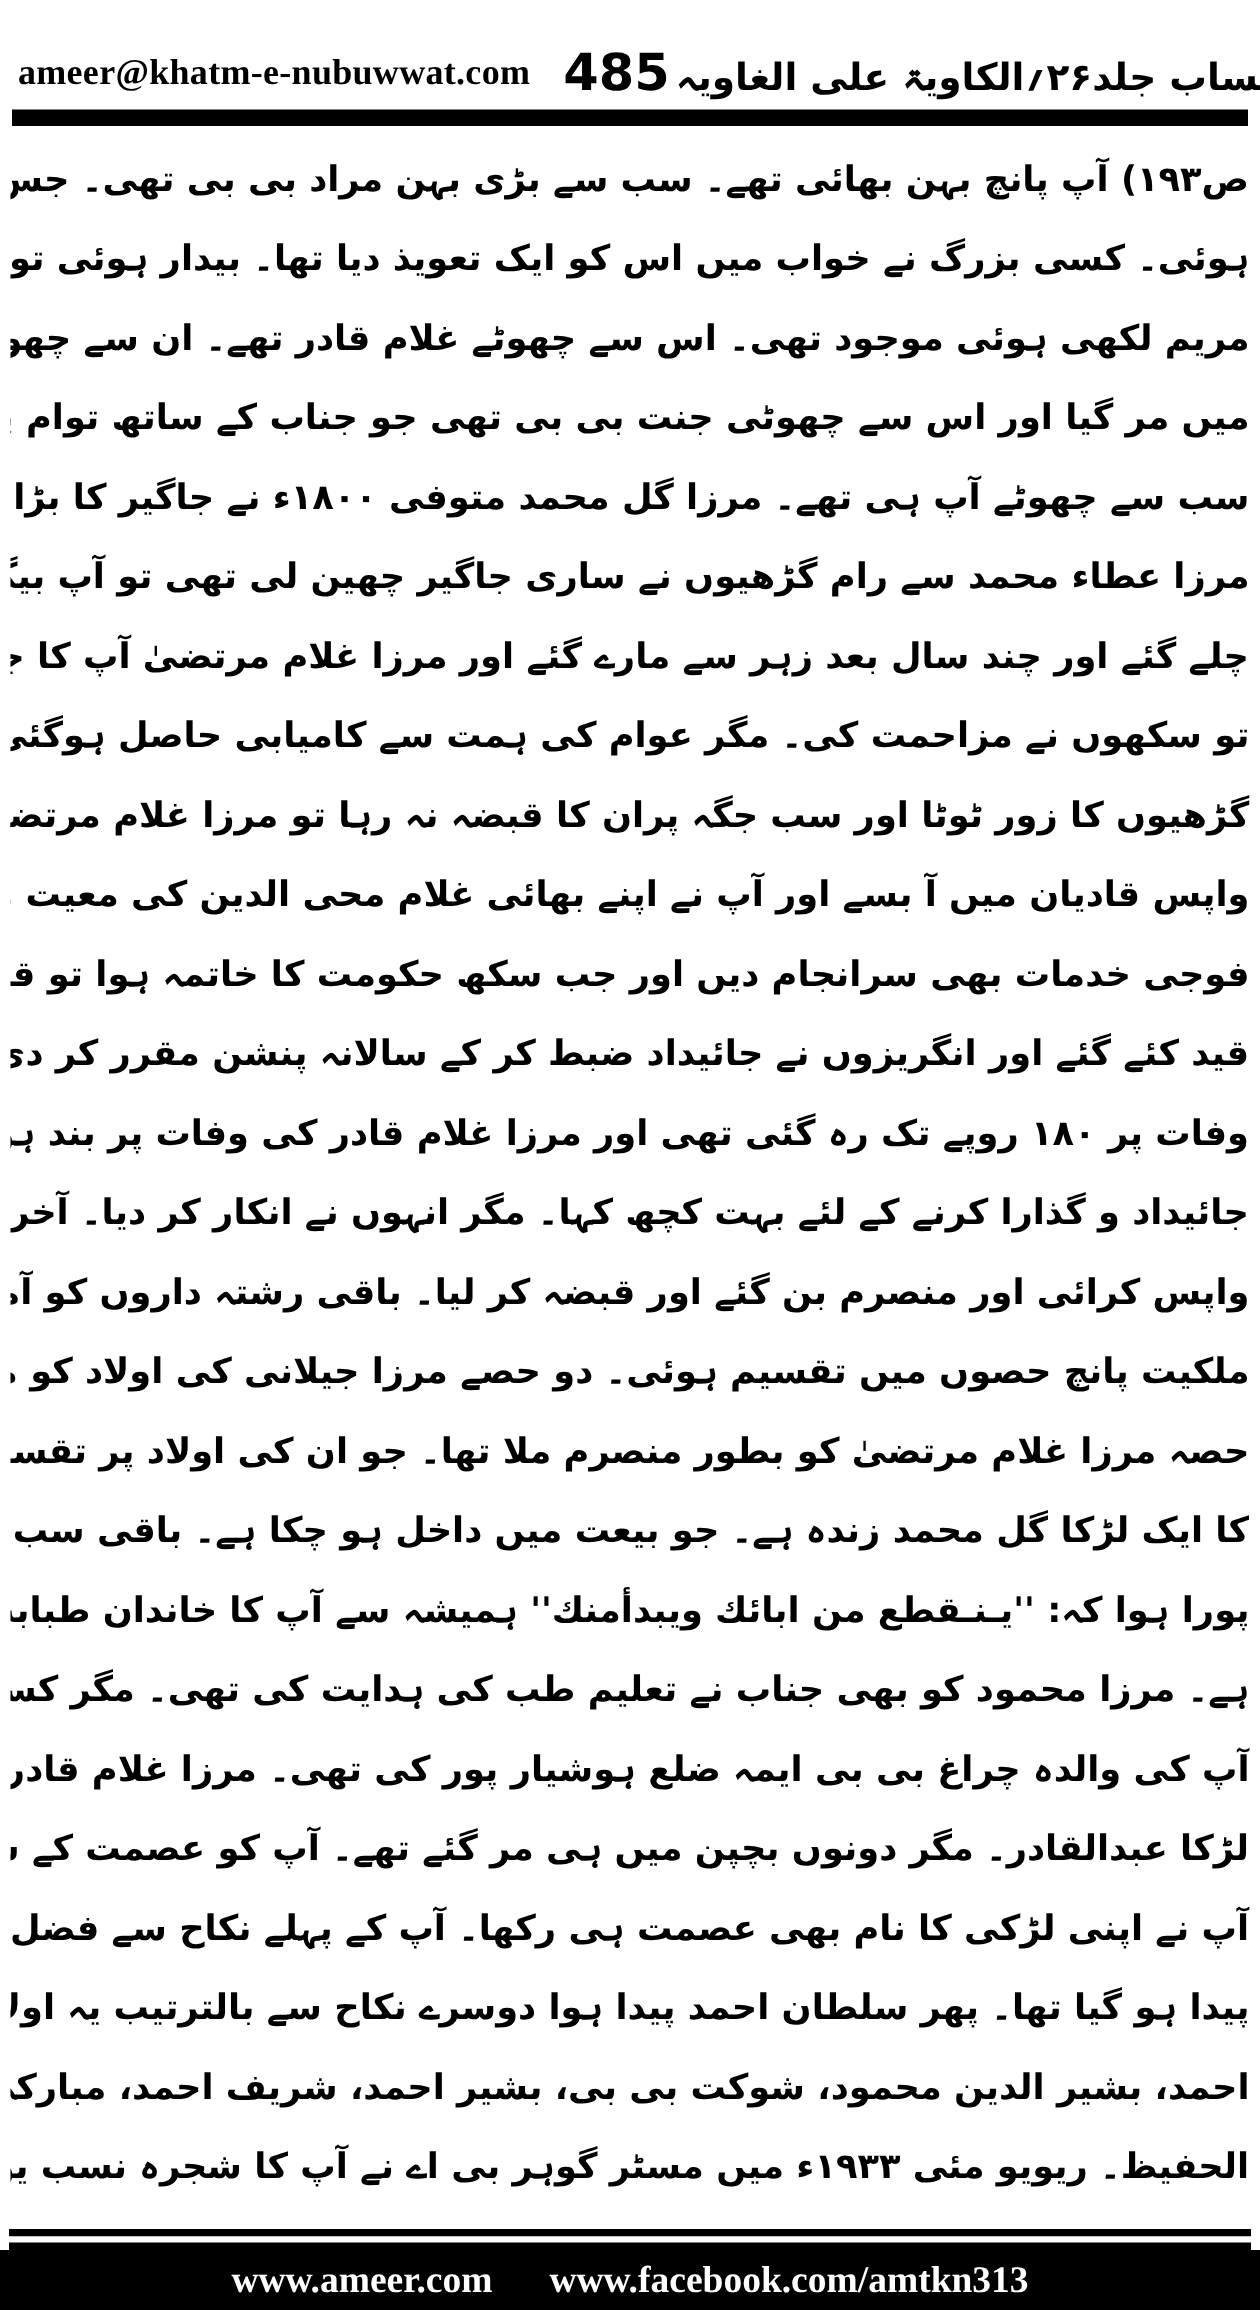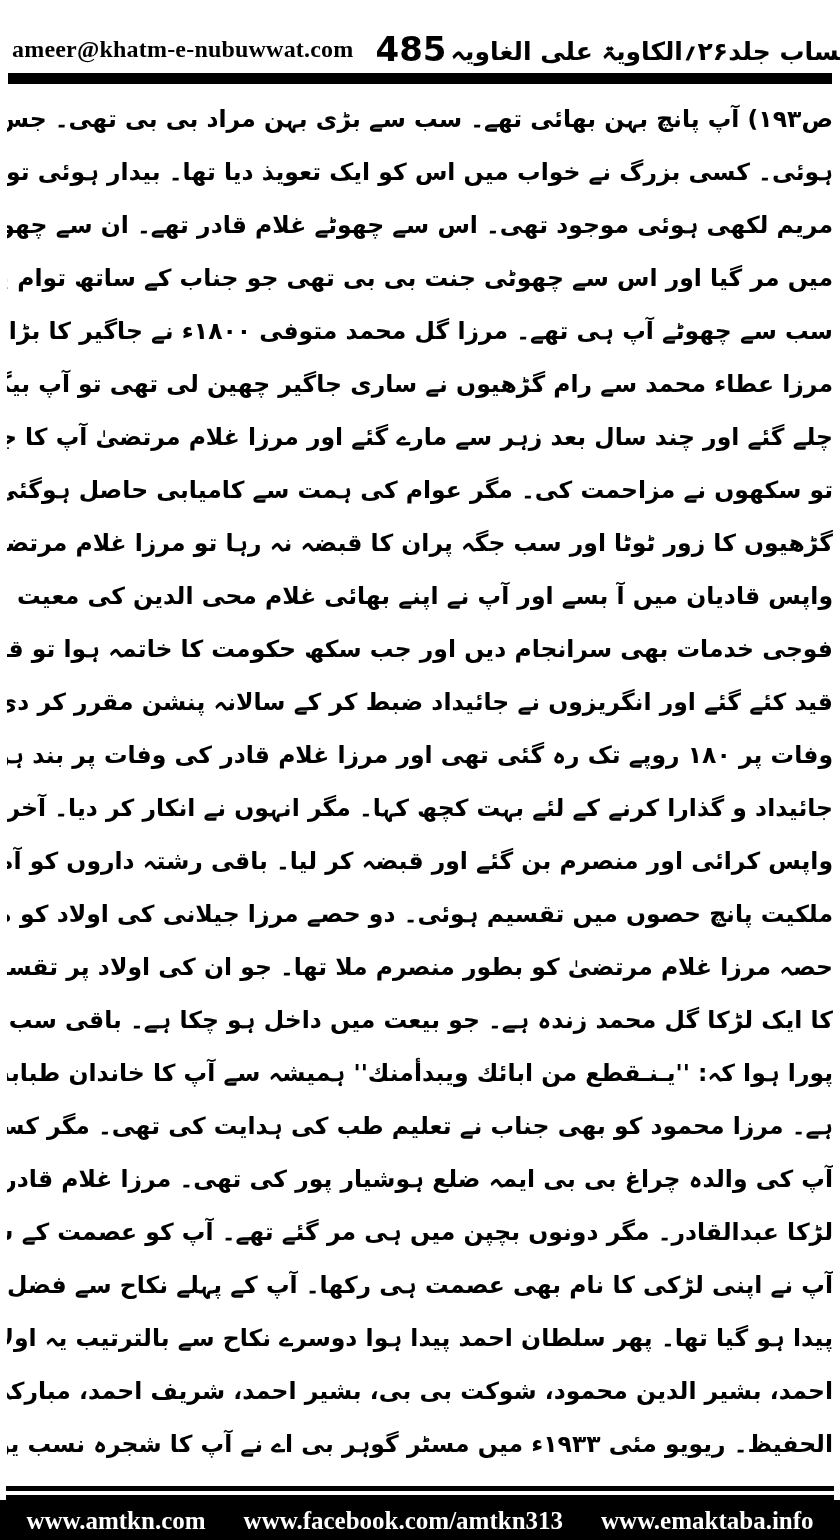--- a/index.html
+++ b/index.html
@@ -97,18 +97,17 @@
     <div class="line">الحفیظ۔ ریویو مئی ۱۹۳۳ء میں مسٹر گوہر بی اے نے آپ کا شجرہ نسب یوں بیان کیا ہے کہ: ''ایــرو</div>
   </div>
 
   <div class="footer-rules">
     <div class="r"></div>
     <div class="gap"></div>
     <div class="r"></div>
   </div>
 
   <div class="footer-bar">
-    <span>www.amtkn.com</span>
+    <span>www.ameer.com</span>
     <span>www.facebook.com/amtkn313</span>
-    <span>www.emaktaba.info</span>
   </div>
 
 </div>
 
 </body></html>

